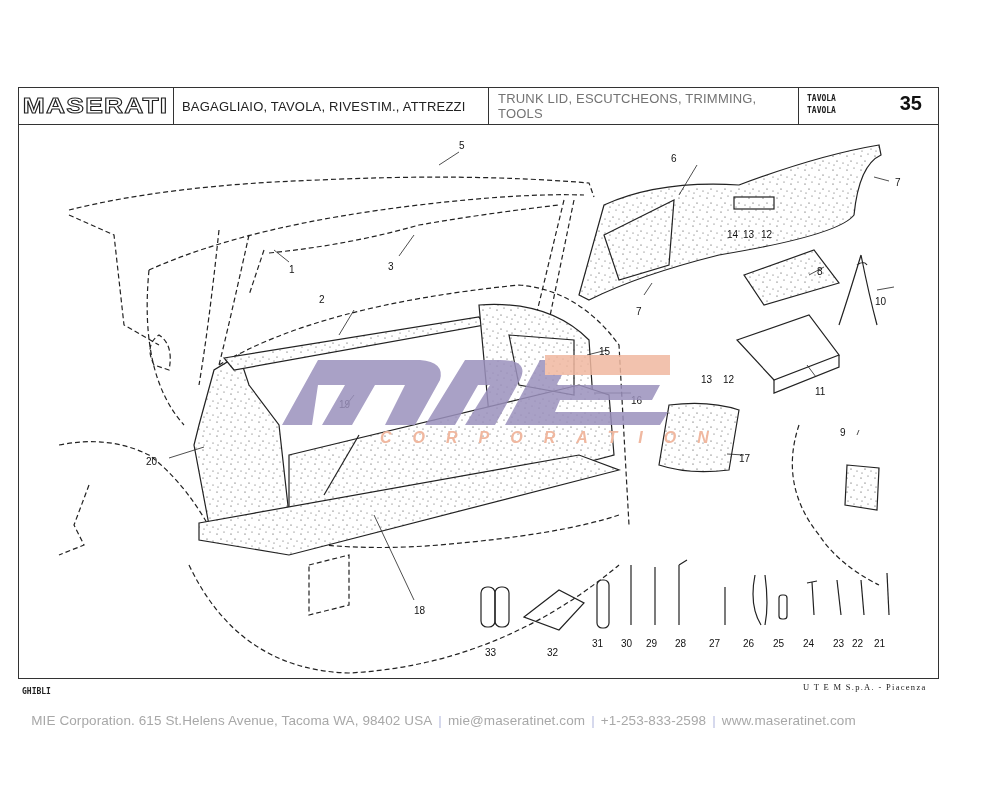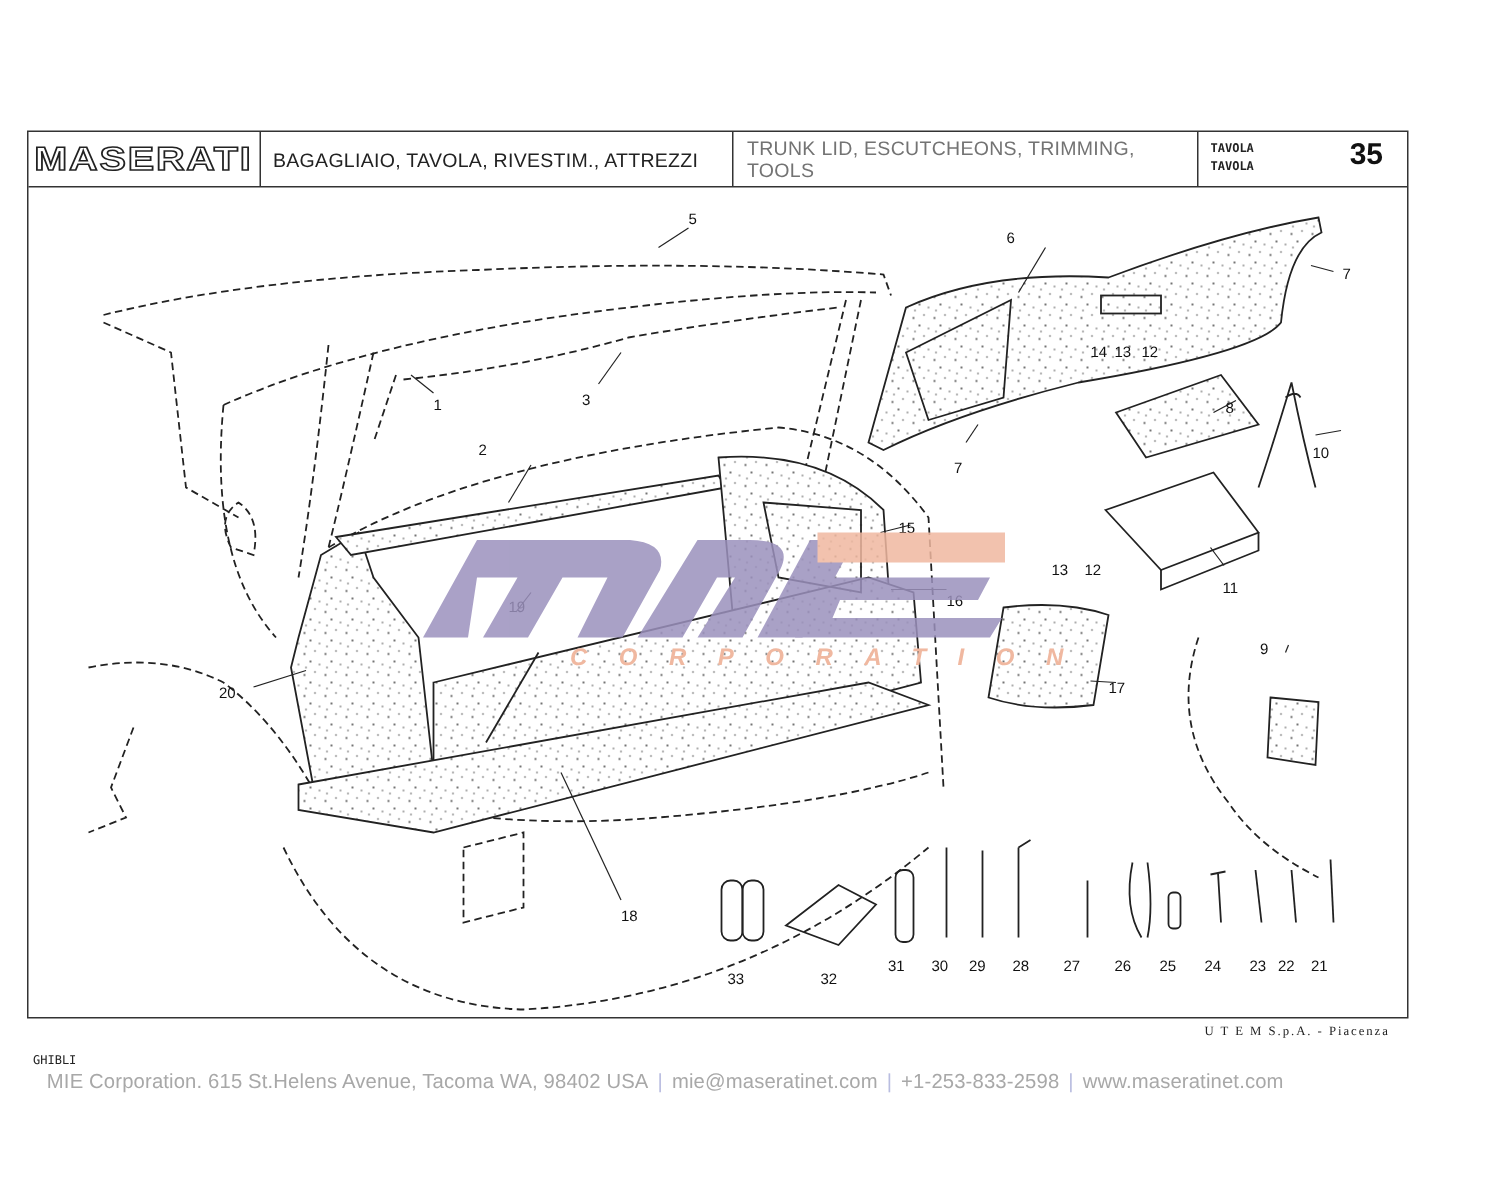--- a/index.html
+++ b/index.html
@@ -8,21 +8,21 @@
   .titlebar{position:absolute;left:0;top:0;width:100%;height:37px;border-bottom:1.5px solid #333;display:flex;box-sizing:border-box;}
   .cell{height:100%;border-right:1.5px solid #333;box-sizing:border-box;display:flex;align-items:center;}
   .cell.logo{width:155px;justify-content:center;}
   .cell.it{width:315px;padding-left:8px;font-size:13px;color:#222;letter-spacing:0.2px;}
   .cell.en{width:310px;padding-left:9px;font-size:13px;color:#737373;letter-spacing:0.2px;}
   .cell.draw{flex:1;border-right:none;position:relative;text-decoration:underline;}
   .drawlabels{position:absolute;left:8px;top:5px;font-family:"DejaVu Sans Mono",monospace;font-size:8px;line-height:12px;color:#222;font-weight:bold;}
   .drawnum{position:absolute;right:16px;top:4px;font-size:20px;font-weight:bold;color:#111;}
   .logo-text{font-family:"Liberation Sans",sans-serif;font-size:22px;font-weight:bold;letter-spacing:1px;color:#fff;-webkit-text-stroke:1px #222;transform:scaleX(1.2);}
   .diagram{position:absolute;left:0;top:37px;width:918px;height:552px;}
-  .model{position:absolute;left:22px;top:687px;font-family:"DejaVu Sans Mono",monospace;font-size:8px;color:#222;font-weight:normal;margin-top:15px;}
+  .model{position:absolute;left:22px;top:687px;font-family:"DejaVu Sans Mono",monospace;font-size:8px;color:#222;font-weight:bold;}
   .maker{position:absolute;left:803px;top:682px;font-family:Liberation Serif, serif;font-size:8.5px;color:#222;letter-spacing:1.3px;}
   .footer{position:absolute;left:0;top:713px;width:887px;text-align:center;font-size:13.5px;color:#a8a8a8;letter-spacing:0.1px;}
   .footer .sep{color:#b9bde0;margin:0 6px;}
   .wm{position:absolute;left:0;top:0;pointer-events:none;}
 </style>
 </head>
 <body>
 
 <div class="sheet">
   <div class="titlebar">

